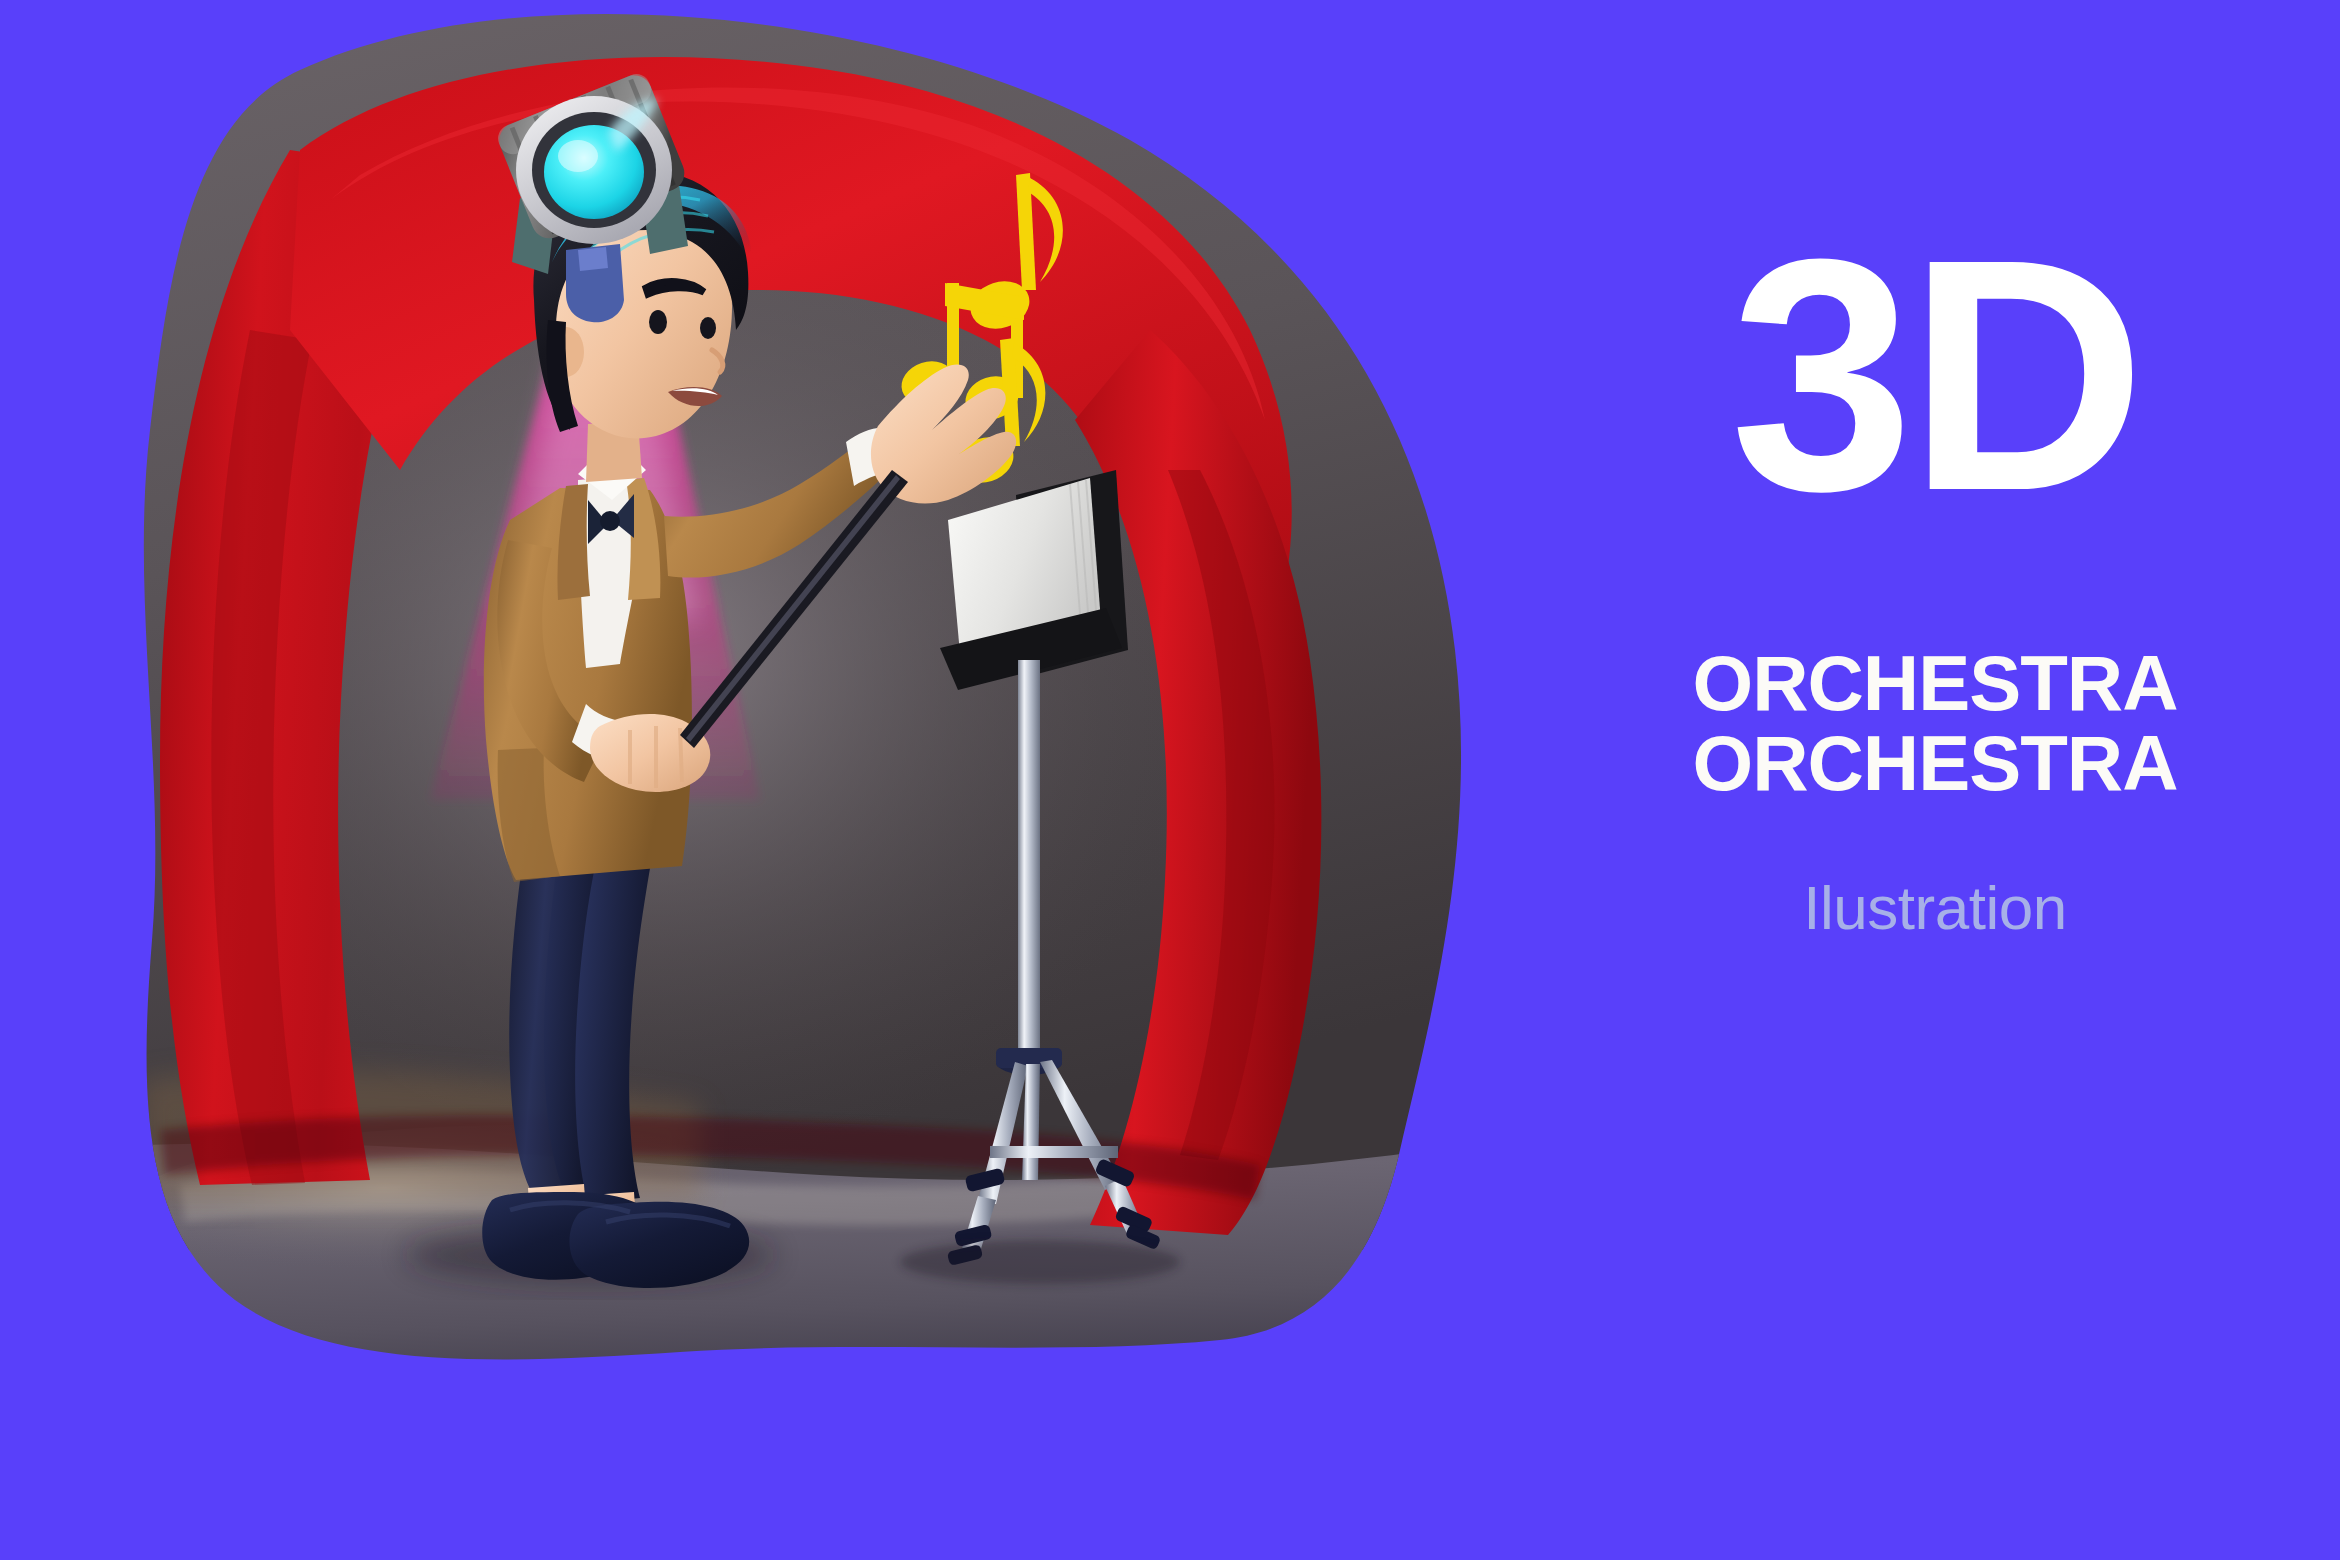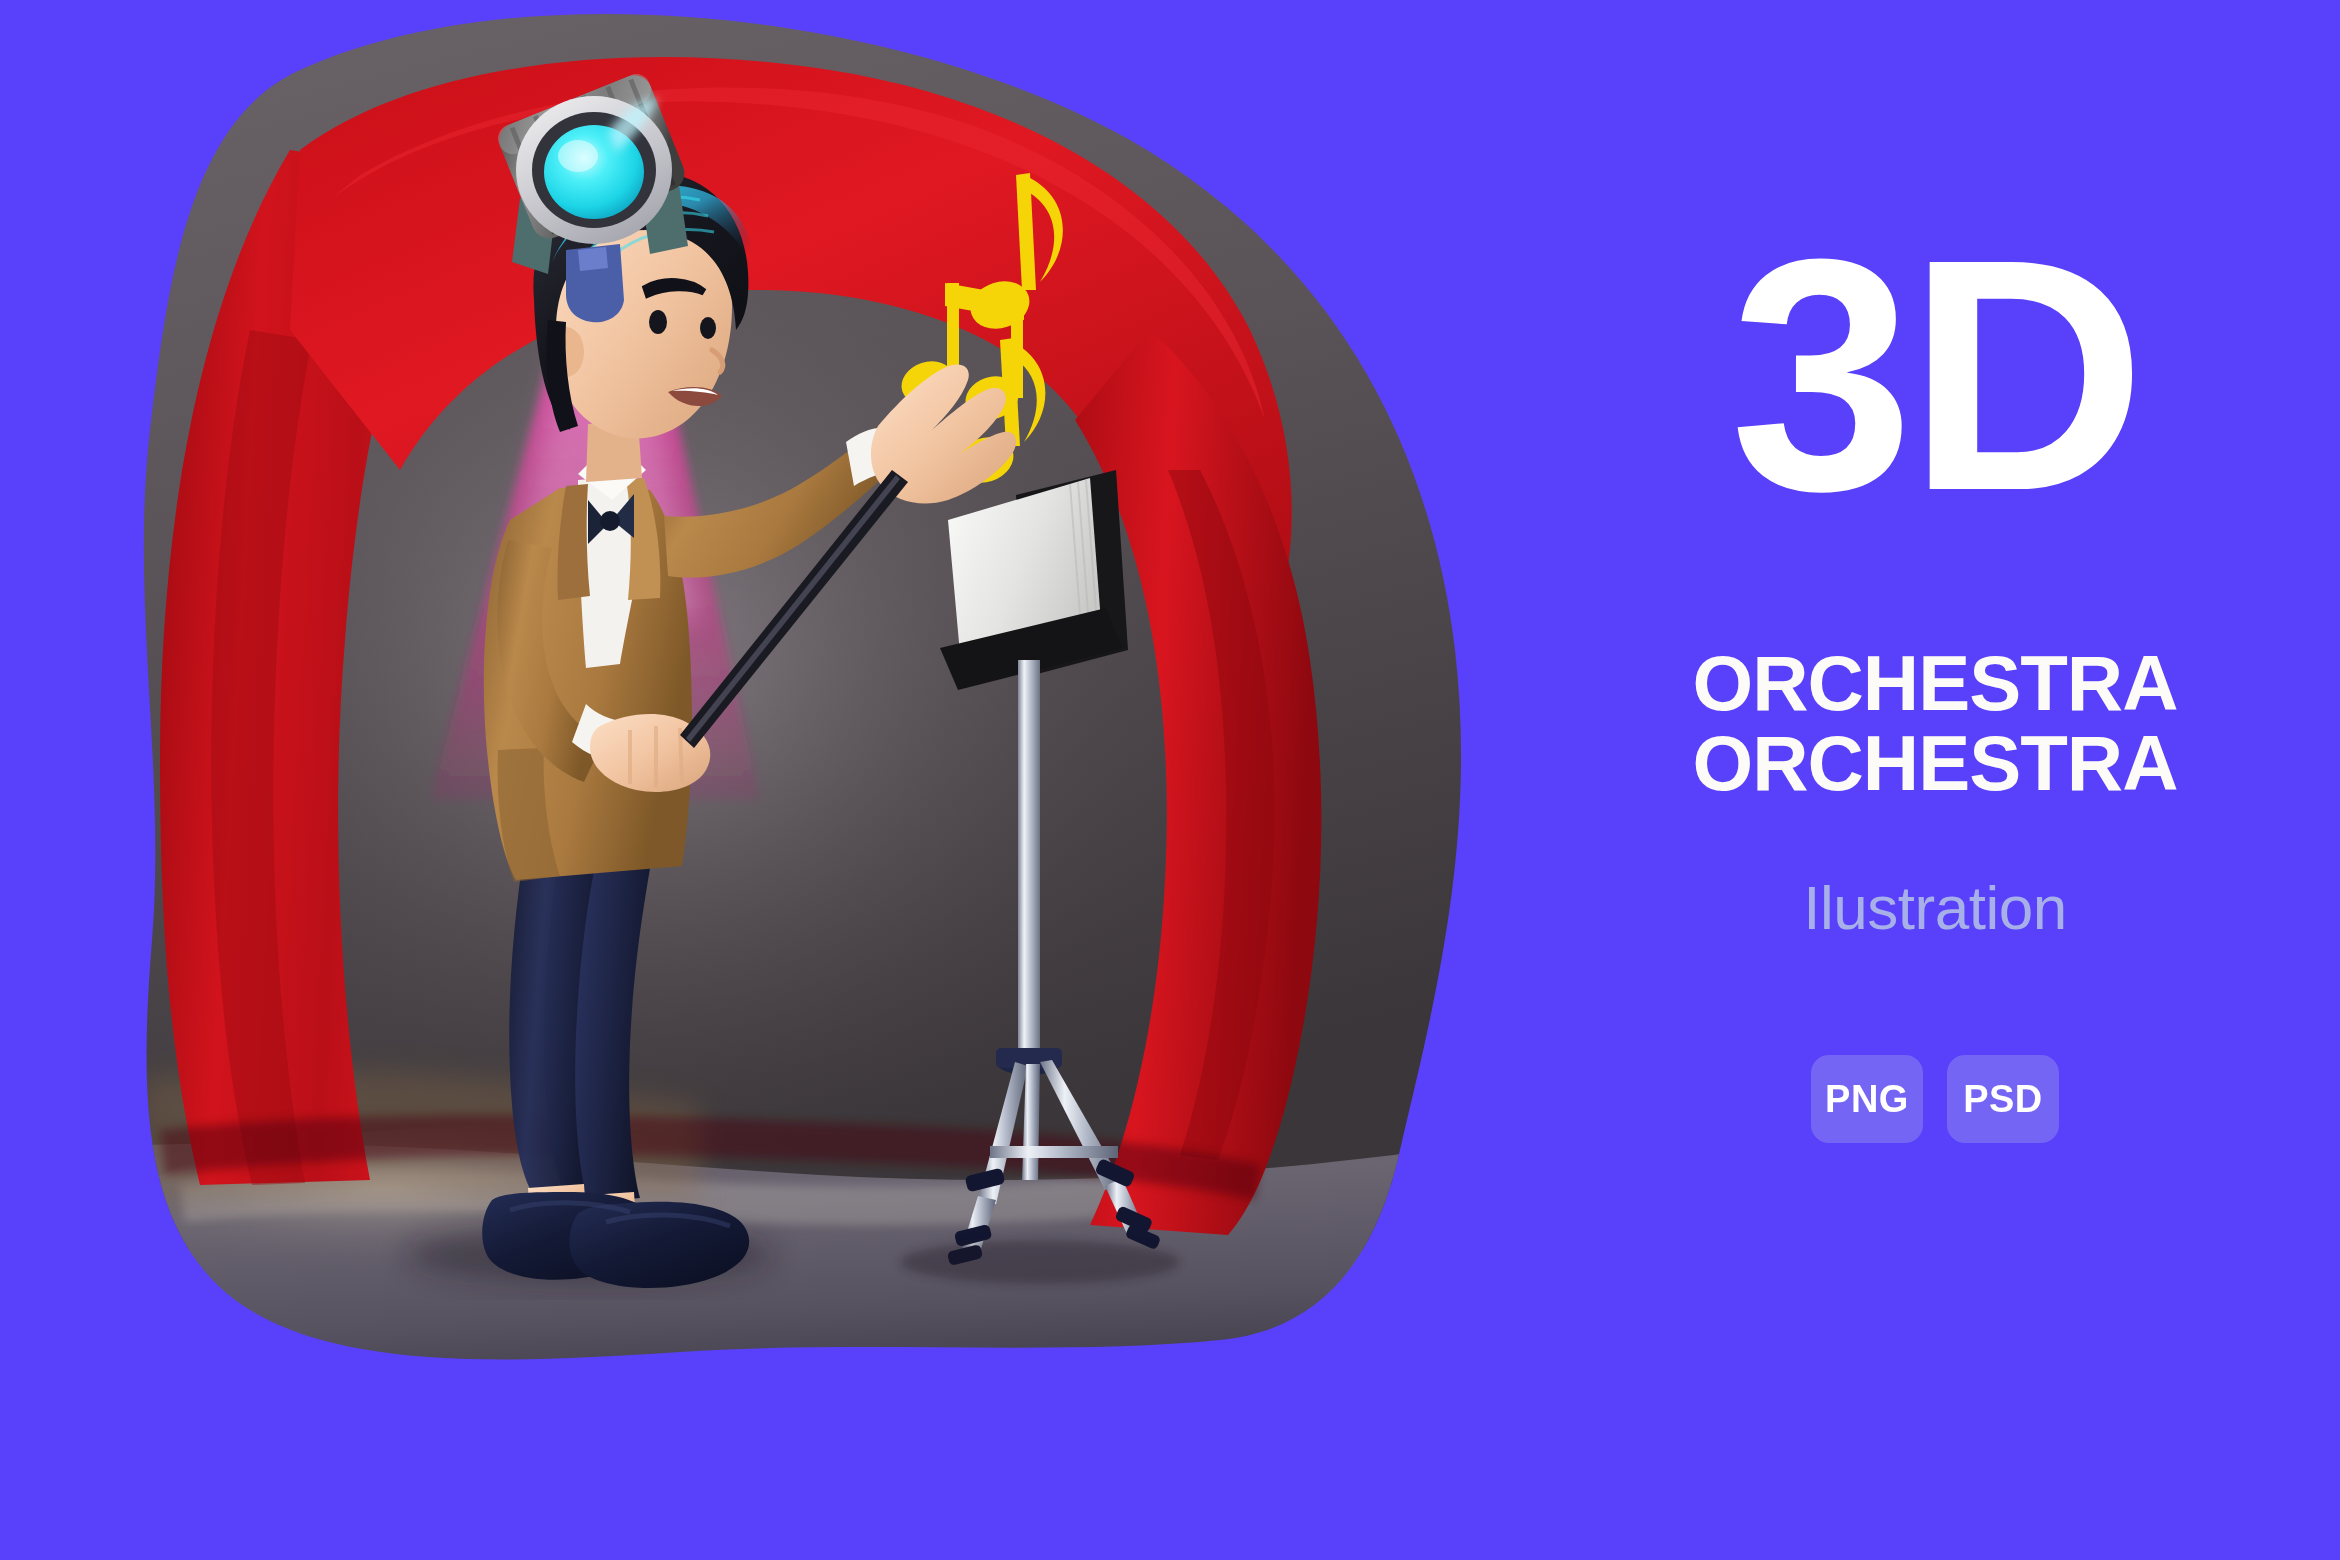--- a/index.html
+++ b/index.html
@@ -537,20 +537,16 @@
 
     <div id="subtitle-block">
       <div>ORCHESTRA</div>
       <div>ORCHESTRA</div>
     </div>
 
     <div id="tagline-block">
       <div>Ilustration</div>
     </div>
 
-    <div id="badges">
-      <div class="badge">PNG</div>
-      <div class="badge">PSD</div>
-    </div>
 
   </div>
 
 </div>
 
 </body></html>

